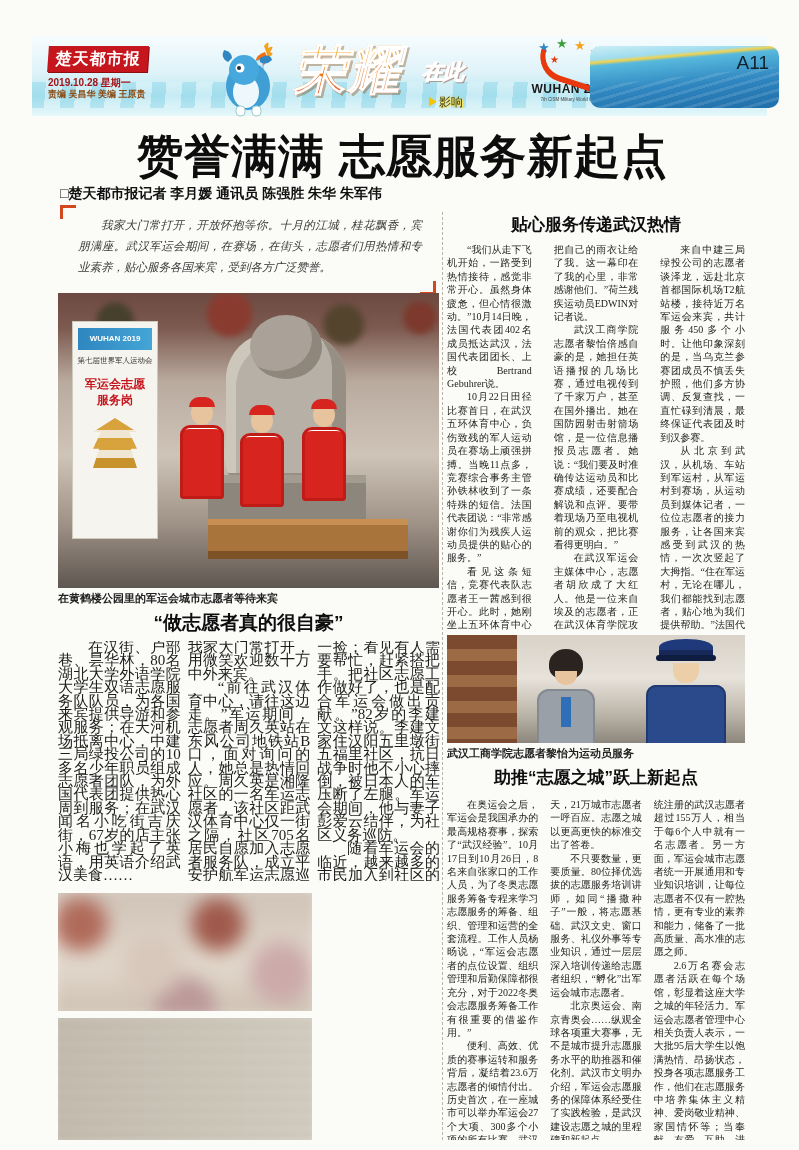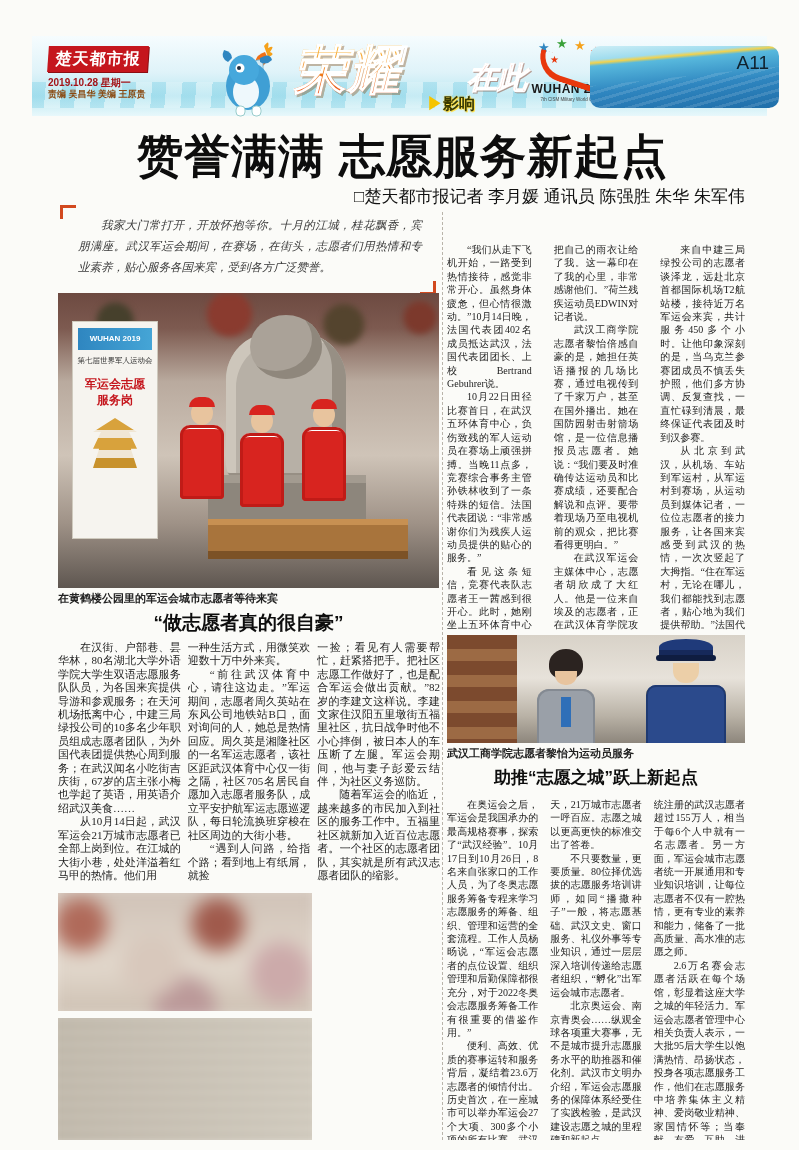--- a/index.html
+++ b/index.html
@@ -17,45 +17,45 @@
             font-family:"Liberation Serif",serif; font-weight:bold; font-size:16px; letter-spacing:1px;
             transform:skewX(-4deg); box-shadow:1px 1px 0 #8d0d12; }
   .masthead-date { position:absolute; left:16px; top:40px; color:#a31318; font-size:10px; font-weight:bold; }
   .masthead-editors { position:absolute; left:16px; top:52px; color:#8a4a12; font-size:9px; font-weight:bold; }
   .mascot { position:absolute; left:182px; top:4px; }
   .banner-main { position:absolute; left:262px; top:8px; font-weight:900; font-style:italic;
             font-size:52px; line-height:1; letter-spacing:2px;
             background:linear-gradient(180deg,#f9b233 10%,#ef7d1a 55%,#e94f1d 100%);
             -webkit-background-clip:text; background-clip:text; color:transparent;
             text-shadow:none; -webkit-text-stroke:1px #fff; filter:drop-shadow(2px 2px 0 rgba(120,60,0,.35)); }
-  .banner-sub { position:absolute; left:390px; top:22px; font-weight:900; font-size:30px; color:#e8380d;
-            -webkit-text-stroke:1px #fff; filter:drop-shadow(1px 1px 0 rgba(120,30,0,.4)); font-style:italic;margin-left:45px; }
-  .banner-tag { position:absolute; left:395px; top:58px; font-size:16px; font-weight:bold; color:#3a3a00;
+  .banner-sub { position:absolute; left:390px; top:22px; font-weight:900; font-size:21px; color:#e8380d;
+            -webkit-text-stroke:1px #fff; filter:drop-shadow(1px 1px 0 rgba(120,30,0,.4)); font-style:italic; }
+  .banner-tag { position:absolute; left:395px; top:58px; font-size:12px; font-weight:normal; color:#3a3a00;
             text-shadow:0 0 2px #ffe14d, 1px 1px 0 #ffe14d; }
   .banner-tag .arrow { color:#f5c400; text-shadow:none; }
   .wuhan-logo { position:absolute; left:498px; top:2px; width:84px; height:76px; text-align:center; }
   .logo-stars { position:relative; height:44px; }
   .logo-stars span { position:absolute; font-size:13px; }
   .logo-swoosh { position:absolute; left:6px; top:20px; width:64px; height:26px;
             border-bottom:6px solid #e8380d; border-left:5px solid #e8380d; border-radius:0 0 0 48px; transform:rotate(18deg); }
   .logo-word { font-size:12px; font-weight:900; color:#1a1a1a; letter-spacing:.5px; }
   .logo-sub { font-size:4.5px; color:#444; margin-top:1px; }
   .a11-panel { position:absolute; left:558px; top:10px; width:189px; height:62px;
             background:linear-gradient(175deg,#cdeef6 0%,#9fdcee 18%,#f2d24b 22%,#58b9dd 26%,#2f86c0 60%,#1f6ea9 100%);
             overflow:hidden;border-radius:10px; }
   .a11-panel::after { content:""; position:absolute; left:-10px; top:30px; width:220px; height:50px;
             background:repeating-linear-gradient(170deg,rgba(255,255,255,.12) 0 3px,transparent 3px 8px); transform:rotate(-6deg); }
   .a11-num { position:absolute; right:10px; top:6px; font-size:19px; color:#10222e; font-weight:500; z-index:2; }
 
   
   .headline { position:absolute; left:60px; top:126px; width:685px; text-align:center;
             font-size:46px; font-weight:900; color:#0d0d0d; letter-spacing:1px;
             font-family:"Liberation Sans",sans-serif; white-space:nowrap; }
-  .byline { position:absolute; left:60px; top:185px; width:685px; text-align:right;
-            font-size:17px; font-weight:normal; color:#111; }
+  .byline { position:absolute; left:60px; top:185px; width:685px; text-align:left;
+            font-size:14px; font-weight:bold; color:#111; }
 
   
   .intro { position:absolute; left:60px; top:207px; width:378px; height:84px; padding:8px 16px 0 18px;
             font-family:"Liberation Serif",serif; font-style:italic; font-size:11.5px; line-height:21px;
             color:#3a3a3a; text-align:justify; }
   .intro p { text-indent:2em; }
   .corner { position:absolute; width:16px; height:14px; }
   .corner.tl { left:60px; top:205px; border-left:3px solid #d2491f; border-top:3px solid #d2491f; }
   .corner.br { left:420px; top:281px; border-right:3px solid #d2491f; border-bottom:3px solid #d2491f; }
 
@@ -114,21 +114,21 @@
 
   
   .sec-title { position:absolute; text-align:center; font-weight:900; color:#0d0d0d;
             font-family:"Liberation Sans",sans-serif; }
   .t1 { left:58px; top:610px; width:381px; font-size:19px; }
   .t2 { left:447px; top:213px; width:298px; font-size:17px; }
   .t3 { left:447px; top:766px; width:298px; font-size:17px; }
 
   .cols { position:absolute; display:flex; }
   .col { overflow:hidden; font-family:"Liberation Serif",serif; color:#1c1c1c;
-            font-size:11px; line-height:13.4px; text-align:justify; }
+            font-size:15px; line-height:13.4px; text-align:justify; }
   .col p { text-indent:2em; }
   .col p.cont { text-indent:0; }
   .cols-proud { left:58px; top:641px; width:382px; height:240px; gap:7px; }
   .cols-proud .col { width:123px; }
   .cols-service { left:447px; top:243px; width:298px; height:388px; gap:22px; }
   .cols-service .col { width:96px; font-size:10px; }
   .cols-city { left:447px; top:798px; width:298px; height:342px; gap:12px; }
   .cols-city .col { width:96px; font-size:10px; }
 
   
@@ -234,30 +234,31 @@
   </div>
   <div class="photo-caption cap1">在黄鹤楼公园里的军运会城市志愿者等待来宾</div>
 
   <div class="sec-title t1">“做志愿者真的很自豪”</div>
   <div class="cols cols-proud">
     <div class="col">
         <p>在汉街、户部巷、昙华林，80名湖北大学外语学院大学生双语志愿服务队队员，为各国来宾提供导游和参观服务；在天河机场抵离中心，中建三局绿投公司的10多名少年职员组成志愿者团队，为外国代表团提供热心周到服务；在武汉闻名小吃街吉庆街，67岁的店主张小梅也学起了英语，用英语介绍武汉美食……</p>
         <p>从10月14日起，武汉军运会21万城市志愿者已全部上岗到位。在江城的大街小巷，处处洋溢着红马甲的热情。他们用</p>
       </div>
     <div class="col">
-        <p class="cont">一种生活方式，用微笑欢迎数十万中外来宾。</p>
+        <p class="cont">我家大门常打开，用微笑欢迎数十万中外来宾。</p>
         <p>“前往武汉体育中心，请往这边走。”军运期间，志愿者周久英站在东风公司地铁站B口，面对询问的人，她总是热情回应。周久英是湘隆社区的一名军运志愿者，该社区距武汉体育中心仅一街之隔，社区705名居民自愿加入志愿者服务队，成立平安护航军运志愿巡逻队，每日轮流换班穿梭在社区周边的大街小巷。</p>
         <p>“遇到人问路，给指个路；看到地上有纸屑，就捡</p>
       </div>
     <div class="col">
         <p class="cont">一捡；看见有人需要帮忙，赶紧搭把手。把社区志愿工作做好了，也是配合军运会做出贡献。”82岁的李建文这样说。李建文家住汉阳五里墩街五福里社区，抗日战争时他不小心摔倒，被日本人的车压断了左腿。军运会期间，他与妻子彭爱云结伴，为社区义务巡防。</p>
         <p>随着军运会的临近，越来越多的市民加入到社区的服务工作中。五福里社区就新加入近百位志愿者。一个社区的志愿者团队，其实就是所有武汉志愿者团队的缩影。</p>
       </div>
   </div>
 
+  <div class="sec-title t2">贴心服务传递武汉热情</div>
   <div class="cols cols-service">
     <div class="col">
         <p>“我们从走下飞机开始，一路受到热情接待，感觉非常开心。虽然身体疲惫，但心情很激动。”10月14日晚，法国代表团402名成员抵达武汉，法国代表团团长、上校Bertrand Gebuhrer说。</p>
         <p>10月22日田径比赛首日，在武汉五环体育中心，负伤致残的军人运动员在赛场上顽强拼搏。当晚11点多，竞赛综合事务主管孙铁林收到了一条特殊的短信。法国代表团说：“非常感谢你们为残疾人运动员提供的贴心的服务。”</p>
         <p>看见这条短信，竞赛代表队志愿者王一茜感到很开心。此时，她刚坐上五环体育中心返回中南财经政法大学的班车。学校远离志愿服务场馆40公里外，她和同学们每天凌晨4点半集合前往场馆，晚上12点才返校。“在雨中，一位志愿者</p>
       </div>
     <div class="col">
         <p class="cont">把自己的雨衣让给了我。这一幕印在了我的心里，非常感谢他们。”荷兰残疾运动员EDWIN对记者说。</p>
         <p>武汉工商学院志愿者黎怡倍感自豪的是，她担任英语播报的几场比赛，通过电视传到了千家万户，甚至在国外播出。她在国防园射击射箭场馆，是一位信息播报员志愿者。她说：“我们要及时准确传达运动员和比赛成绩，还要配合解说和点评。要带着现场乃至电视机前的观众，把比赛看得更明白。”</p>
         <p>在武汉军运会主媒体中心，志愿者胡欣成了大红人。他是一位来自埃及的志愿者，正在武汉体育学院攻读体育经济学博士。他既能为媒体记者们提供阿拉伯语及英语的翻译服务，还了解专业的体育知识。他身边总是围簇着不少媒体朋友，他乐在其中，有求必应。</p>

